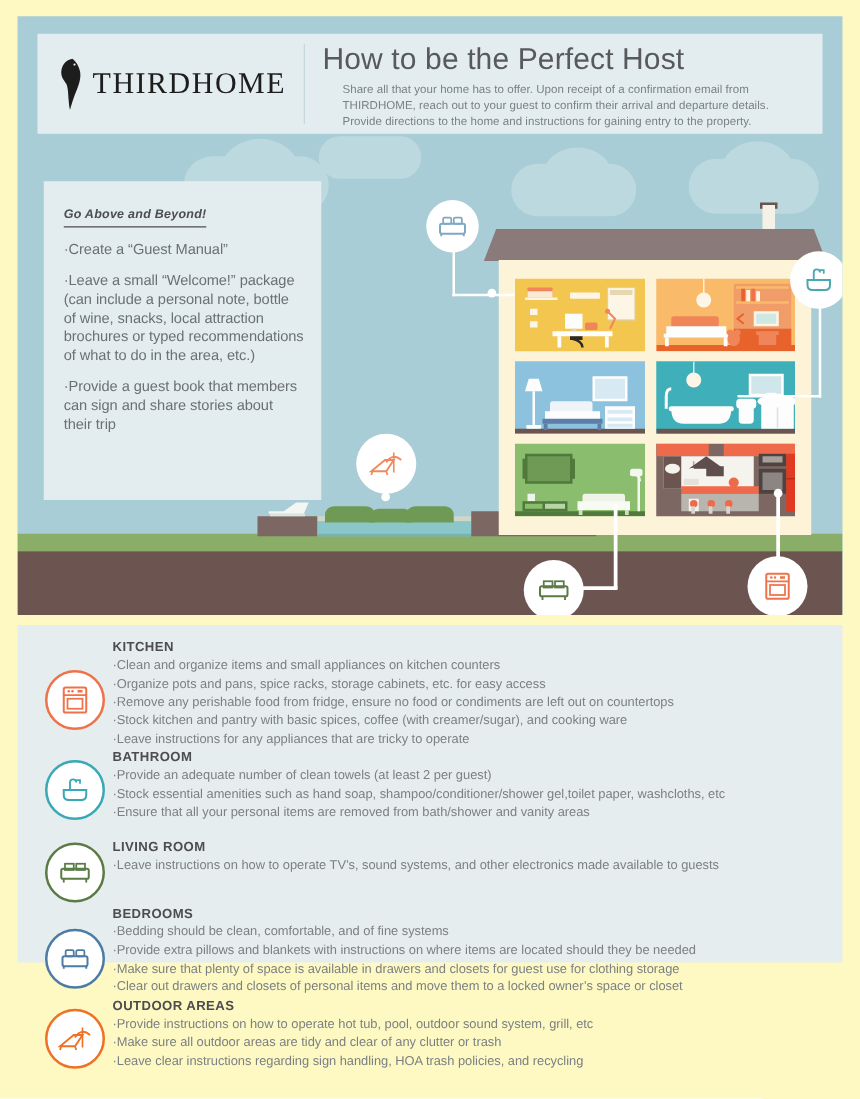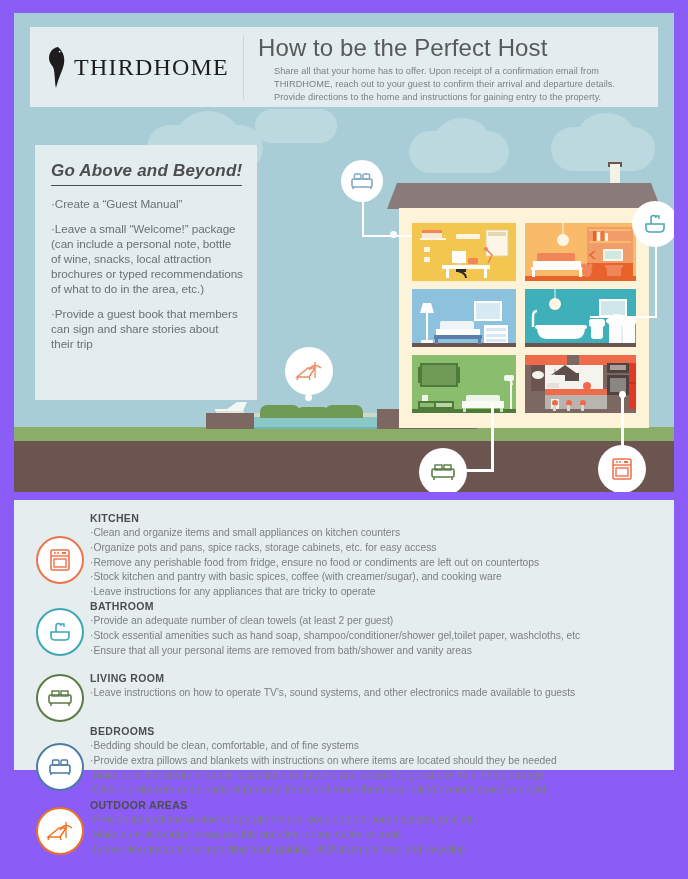--- a/index.html
+++ b/index.html
@@ -2,21 +2,21 @@
 <html><head>
 <meta charset="utf-8">
 <style>
   * { box-sizing: border-box; margin: 0; padding: 0; }
   html, body {
     width: 688px; height: 879px;
     background: #ffffff;
     font-family: "Liberation Sans", sans-serif;
     overflow: hidden;
   }
-  .page { position: relative; width: 688px; height: 879px; background: #8b5cf6; }
+  .page { position: relative; width: 688px; height: 879px; background: #fef9c3; }
 
   
   .top-panel {
     position: absolute; left: 14px; top: 13px; width: 660px; height: 479px;
     background: #a9cdd6; overflow: hidden;
   }
   
   .header-strip {
     position: absolute; left: 16px; top: 14px; width: 628px; height: 80px;
     background: #e3edef; display: flex; align-items: stretch;
@@ -75,21 +75,21 @@
     position: absolute; border-radius: 50%; background: #ffffff;
     display: flex; align-items: center; justify-content: center;
   }
 
   
   .gab {
     position: absolute; left: 21px; top: 132px; width: 222px; height: 255px;
     background: #e3edef; padding: 16px 14px 0 16px;
   }
   .gab-title {
-    font-size: 17px; font-weight: bold; font-style: italic; color: #4d4d4f;
+    font-size: 10px; font-weight: bold; font-style: italic; color: #4d4d4f;
     border-bottom: 1.5px solid #4d4d4f; padding-bottom: 4px; display: inline-block;
     margin-bottom: 11px; letter-spacing: .2px;
   }
   .gab-item {
     font-size: 11.7px; color: #6b7073; line-height: 1.28; margin-bottom: 10px;
     letter-spacing: -.05px;
   }
 
   
   .bottom-panel {
@@ -472,19 +472,19 @@
           <path d="M2 18 l12 0 l6 -9 l-7 0 z" fill="none" stroke="#ef7123" stroke-width="1.5"></path>
           <path d="M3 18 l-1 3 M14 18 l1 3" stroke="#ef7123" stroke-width="1.4"></path>
           <path d="M14 11 q5 -8 12 -2" fill="none" stroke="#ef7123" stroke-width="1.5"></path>
           <path d="M20 3 v16" stroke="#ef7123" stroke-width="1.3"></path>
         </svg>
       </div>
       <div class="sec-body">
         <div class="sec-title">OUTDOOR AREAS</div>
         <div class="sec-line">·Provide instructions on how to operate hot tub, pool, outdoor sound system, grill, etc</div>
         <div class="sec-line">·Make sure all outdoor areas are tidy and clear of any clutter or trash</div>
-        <div class="sec-line">·Leave clear instructions regarding trash gaining, HOA trash policies, and recycling</div>
+        <div class="sec-line">·Leave clear instructions regarding sign handling, HOA trash policies, and recycling</div>
       </div>
     </div>
 
   </div>
 
 </div>
 
 </body></html>

